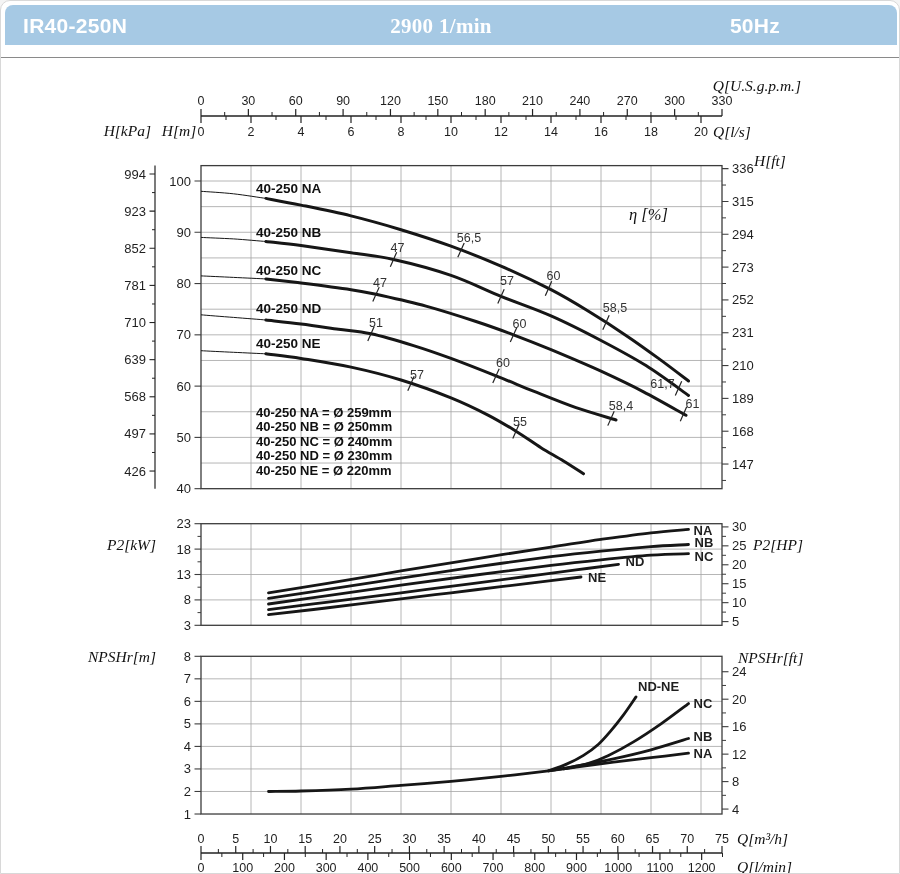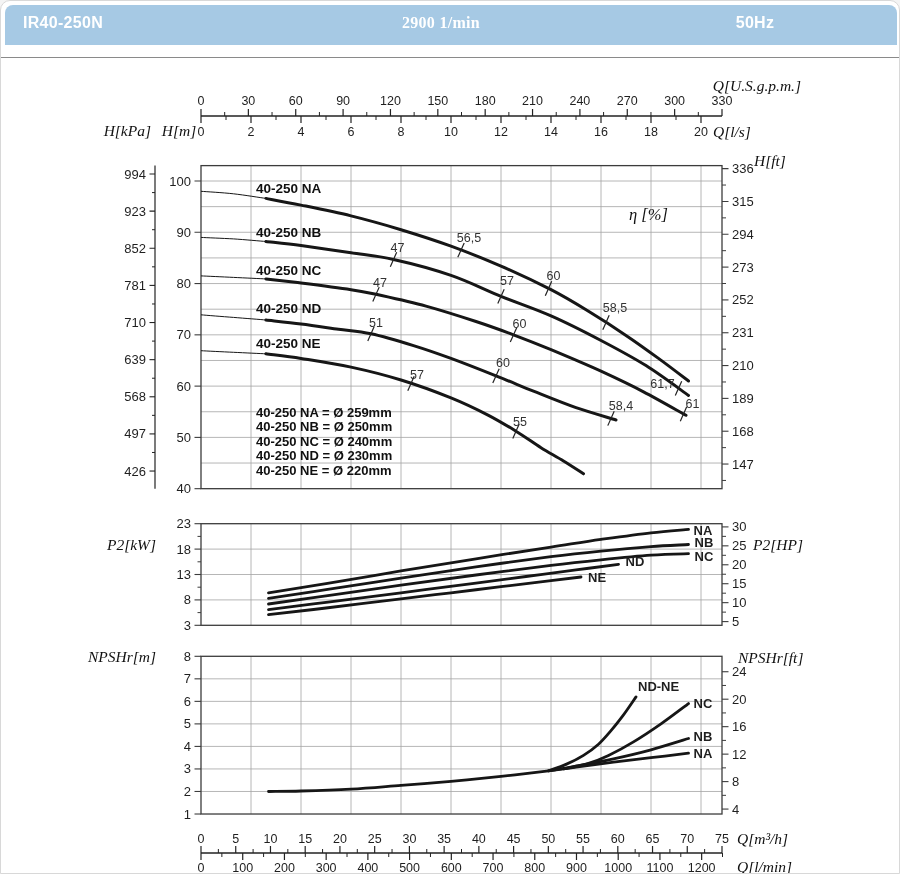--- a/index.html
+++ b/index.html
@@ -6,21 +6,21 @@
   .page{
     position:relative;width:900px;height:874px;background:#ffffff;
     font-family:"Liberation Sans",sans-serif;overflow:hidden;
     border:1px solid #d8d8d8;border-radius:10px 10px 0 0;box-sizing:border-box;
   }
   .header{
     position:absolute;left:4px;top:4px;width:892px;height:40px;
     border-radius:8px 8px 0 0;
   }
   .header span{
-    position:absolute;top:9px;color:#ffffff;font-size:16px;font-weight:bold;
+    position:absolute;top:9px;color:#ffffff;font-size:21px;font-weight:bold;
     letter-spacing:.3px;white-space:nowrap;
   }
   .h-left{left:18px;}
   .h-center{left:436px;transform:translateX(-50%);font-family:Liberation Serif, serif;}
   .h-right{left:750px;transform:translateX(-50%);}
   .divider{position:absolute;left:0;top:56px;width:900px;height:0;border-top:1.4px solid #8a8a8a;}
   svg{position:absolute;left:0;top:0;}
 </style>
 </head>
 <body>

